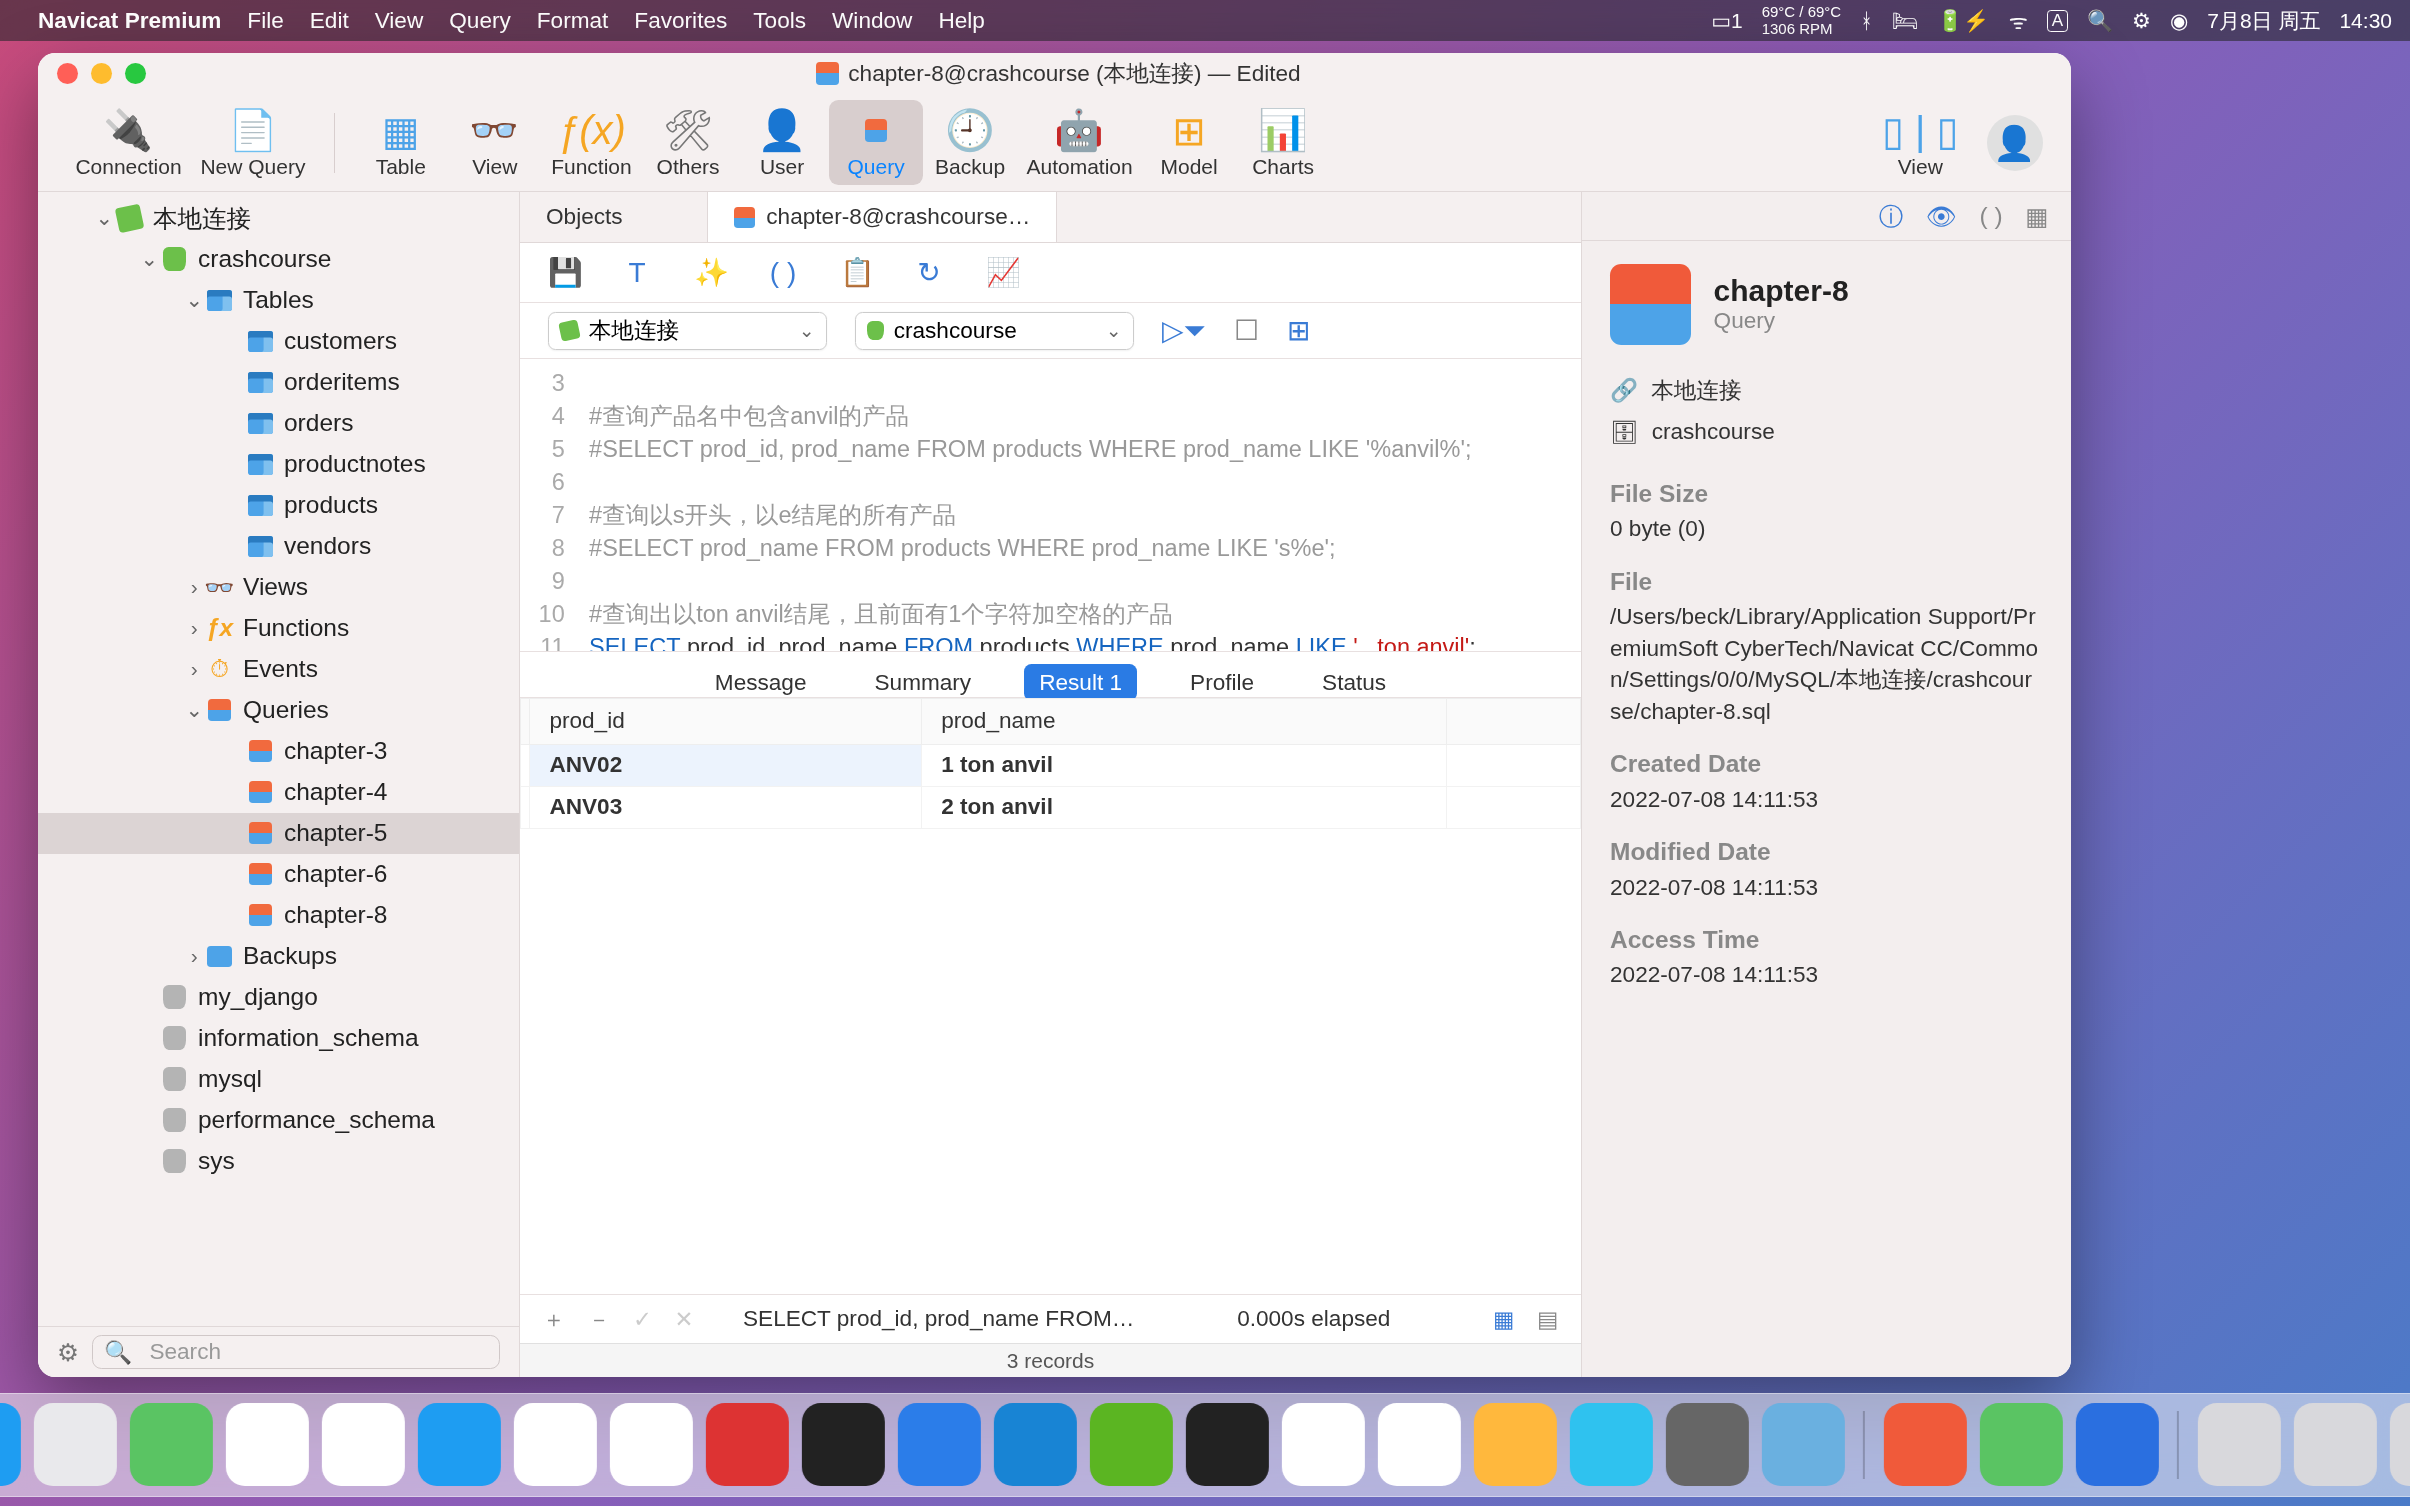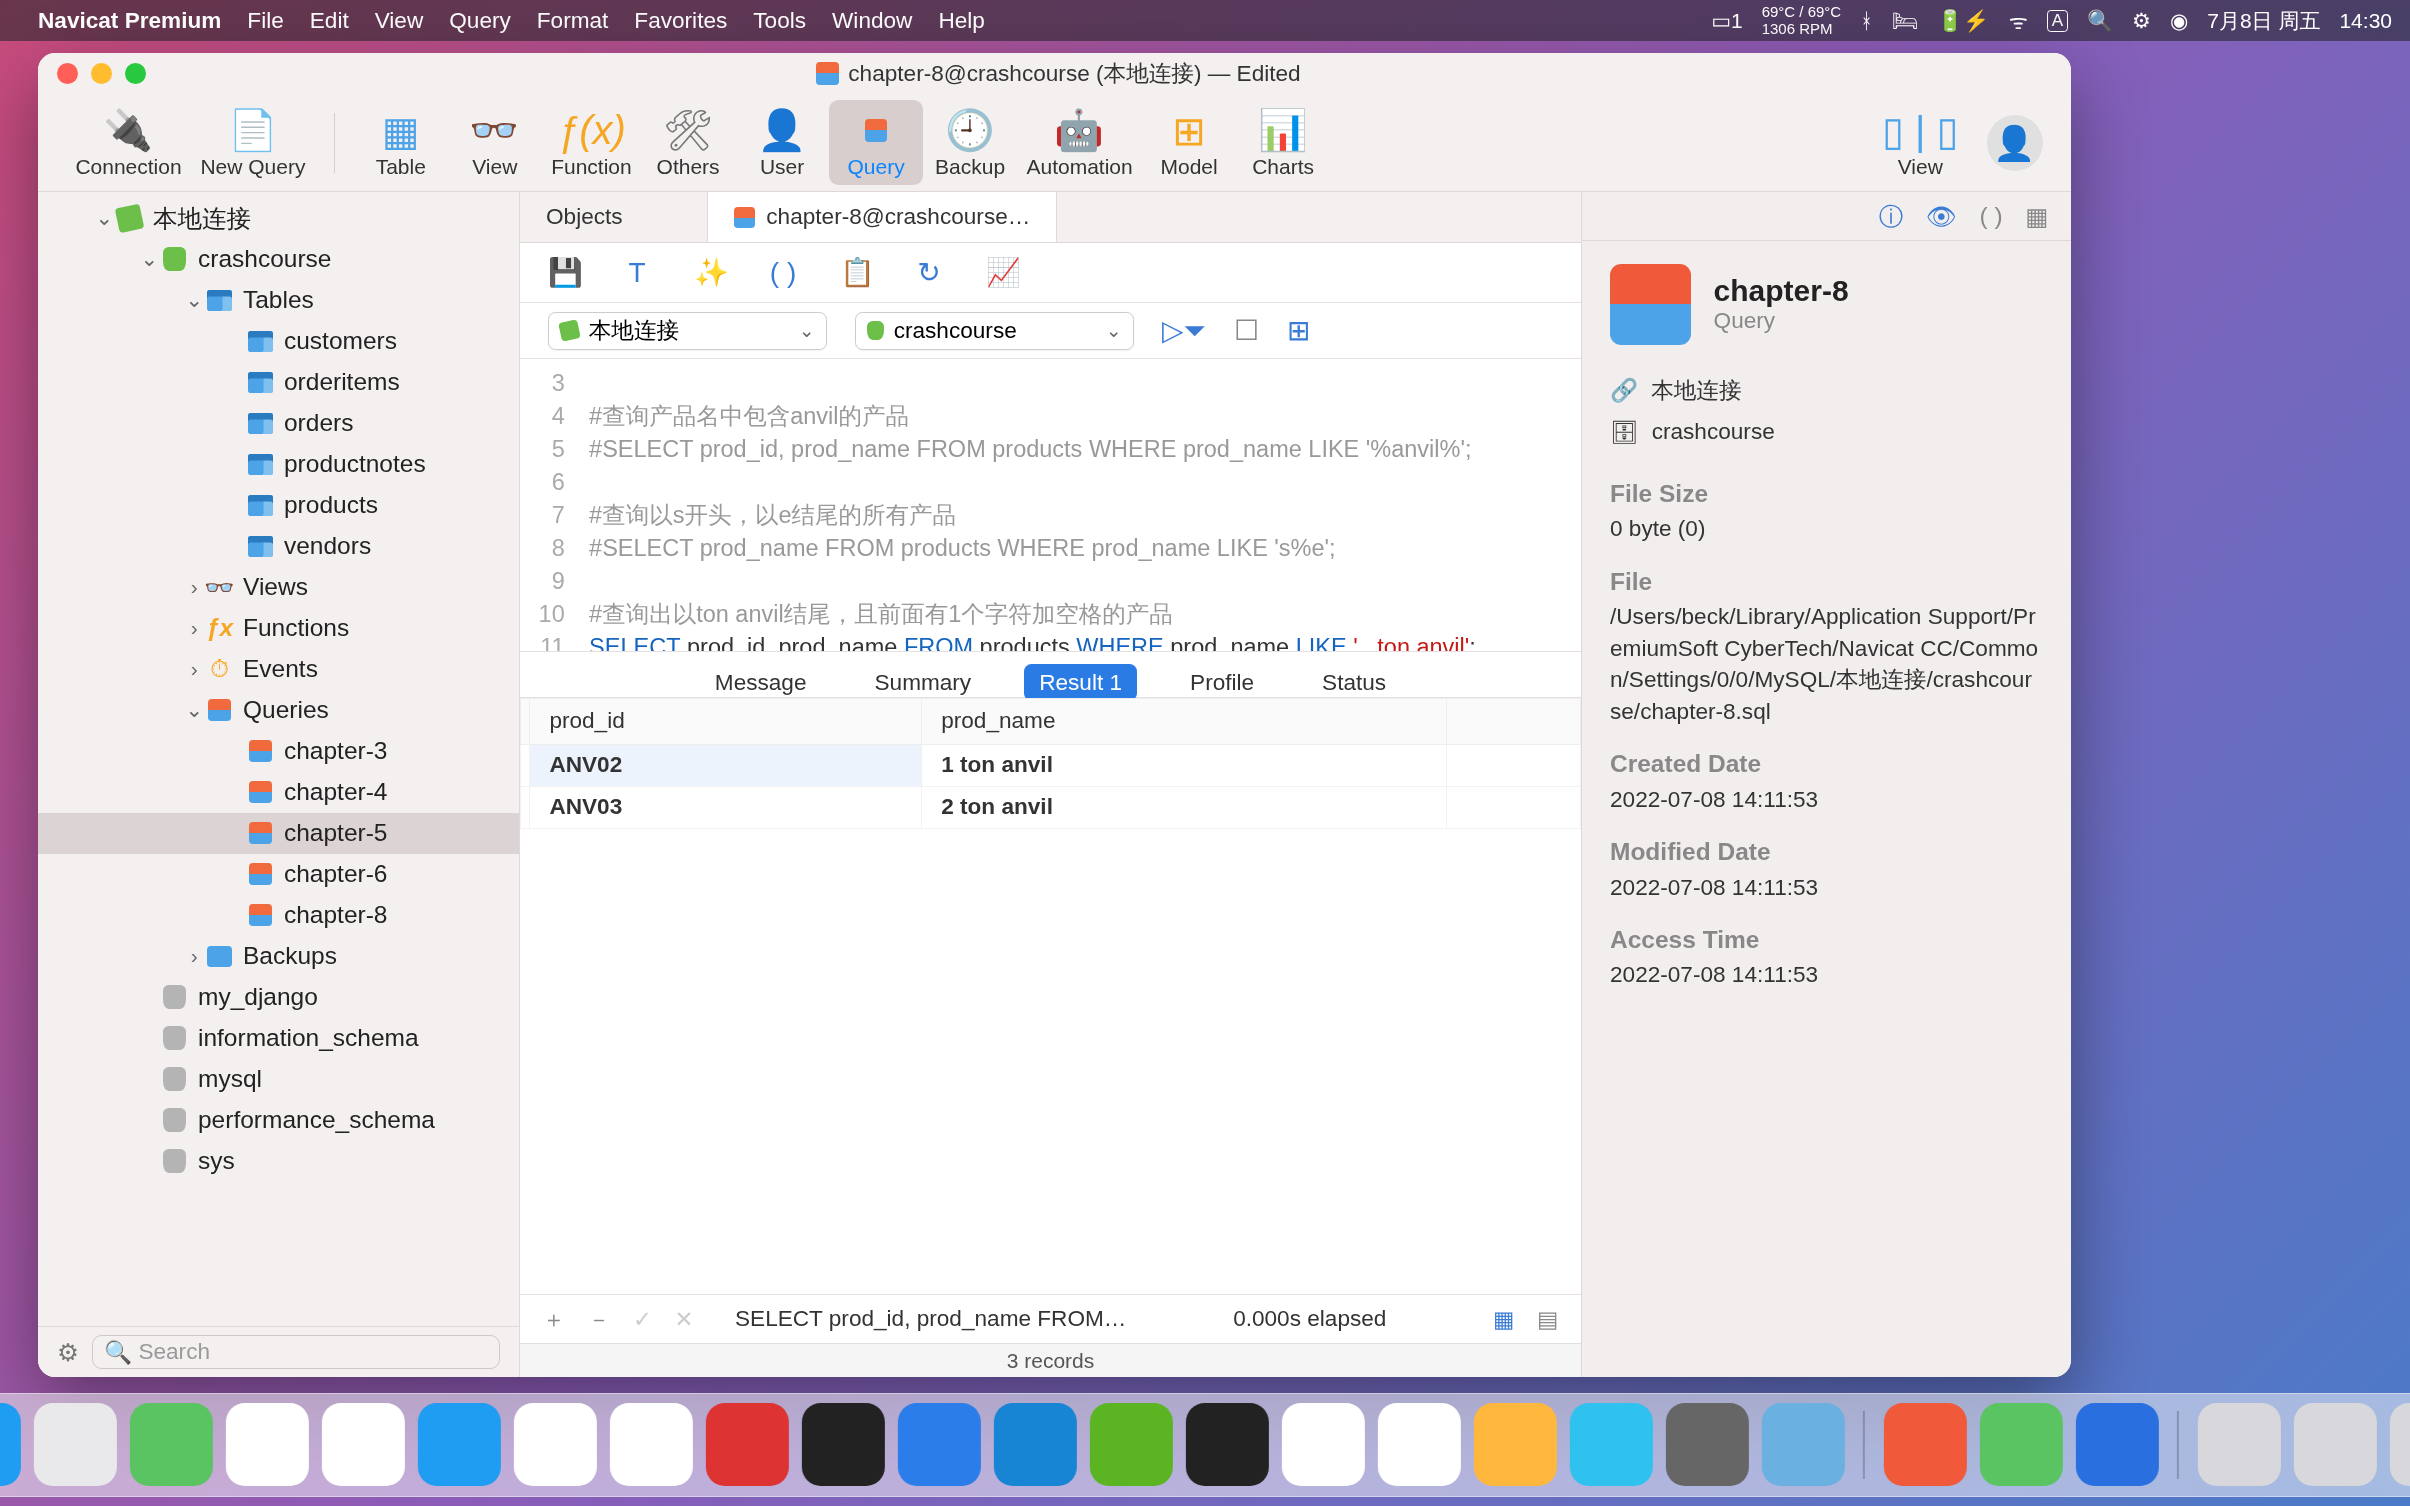--- a/index.html
+++ b/index.html
@@ -369,21 +369,21 @@
               <span class="disclosure"></span>
               <span class="icon">
                 <span class="icon-db gray"></span>
               </span>
               <span>sys</span>
             </div>
           </div>
       </div>
       <div class="sidebar-footer">
         <span style="color:#777;font-size:24.5px;">⚙</span>
-        <div class="search-box">🔍 <span style="margin-left:6px;">Search</span></div>
+        <div class="search-box">🔍 <span style="margin-left:17px;">Search</span></div>
       </div>
     </div>
 
     <div class="center-panel">
       <div class="tab-strip">
         <div class="tab">
             <span>Objects</span>
           </div>
         <div class="tab active">
             <span class="tab-icon icon-queries"></span>
@@ -451,21 +451,21 @@
                 <td></td>
               </tr>
             </tbody>
           </table>
       </div>
       <div class="grid-footer">
         <span style="color:#888;">＋</span>
         <span style="color:#888;">－</span>
         <span style="color:#ccc;">✓</span>
         <span style="color:#ccc;">✕</span>
-        <span style="margin-left:19px;">SELECT prod_id, prod_name FROM…</span>
+        <span style="margin-left:27px;">SELECT prod_id, prod_name FROM…</span>
         <span class="spacer"></span>
         <span>0.000s elapsed</span>
         <span class="spacer"></span>
         <span style="color:#3a7bd5;">▦</span>
         <span style="color:#888;">▤</span>
       </div>
       <div class="statusbar">
           <span>3 records</span>
         </div>
     </div>

